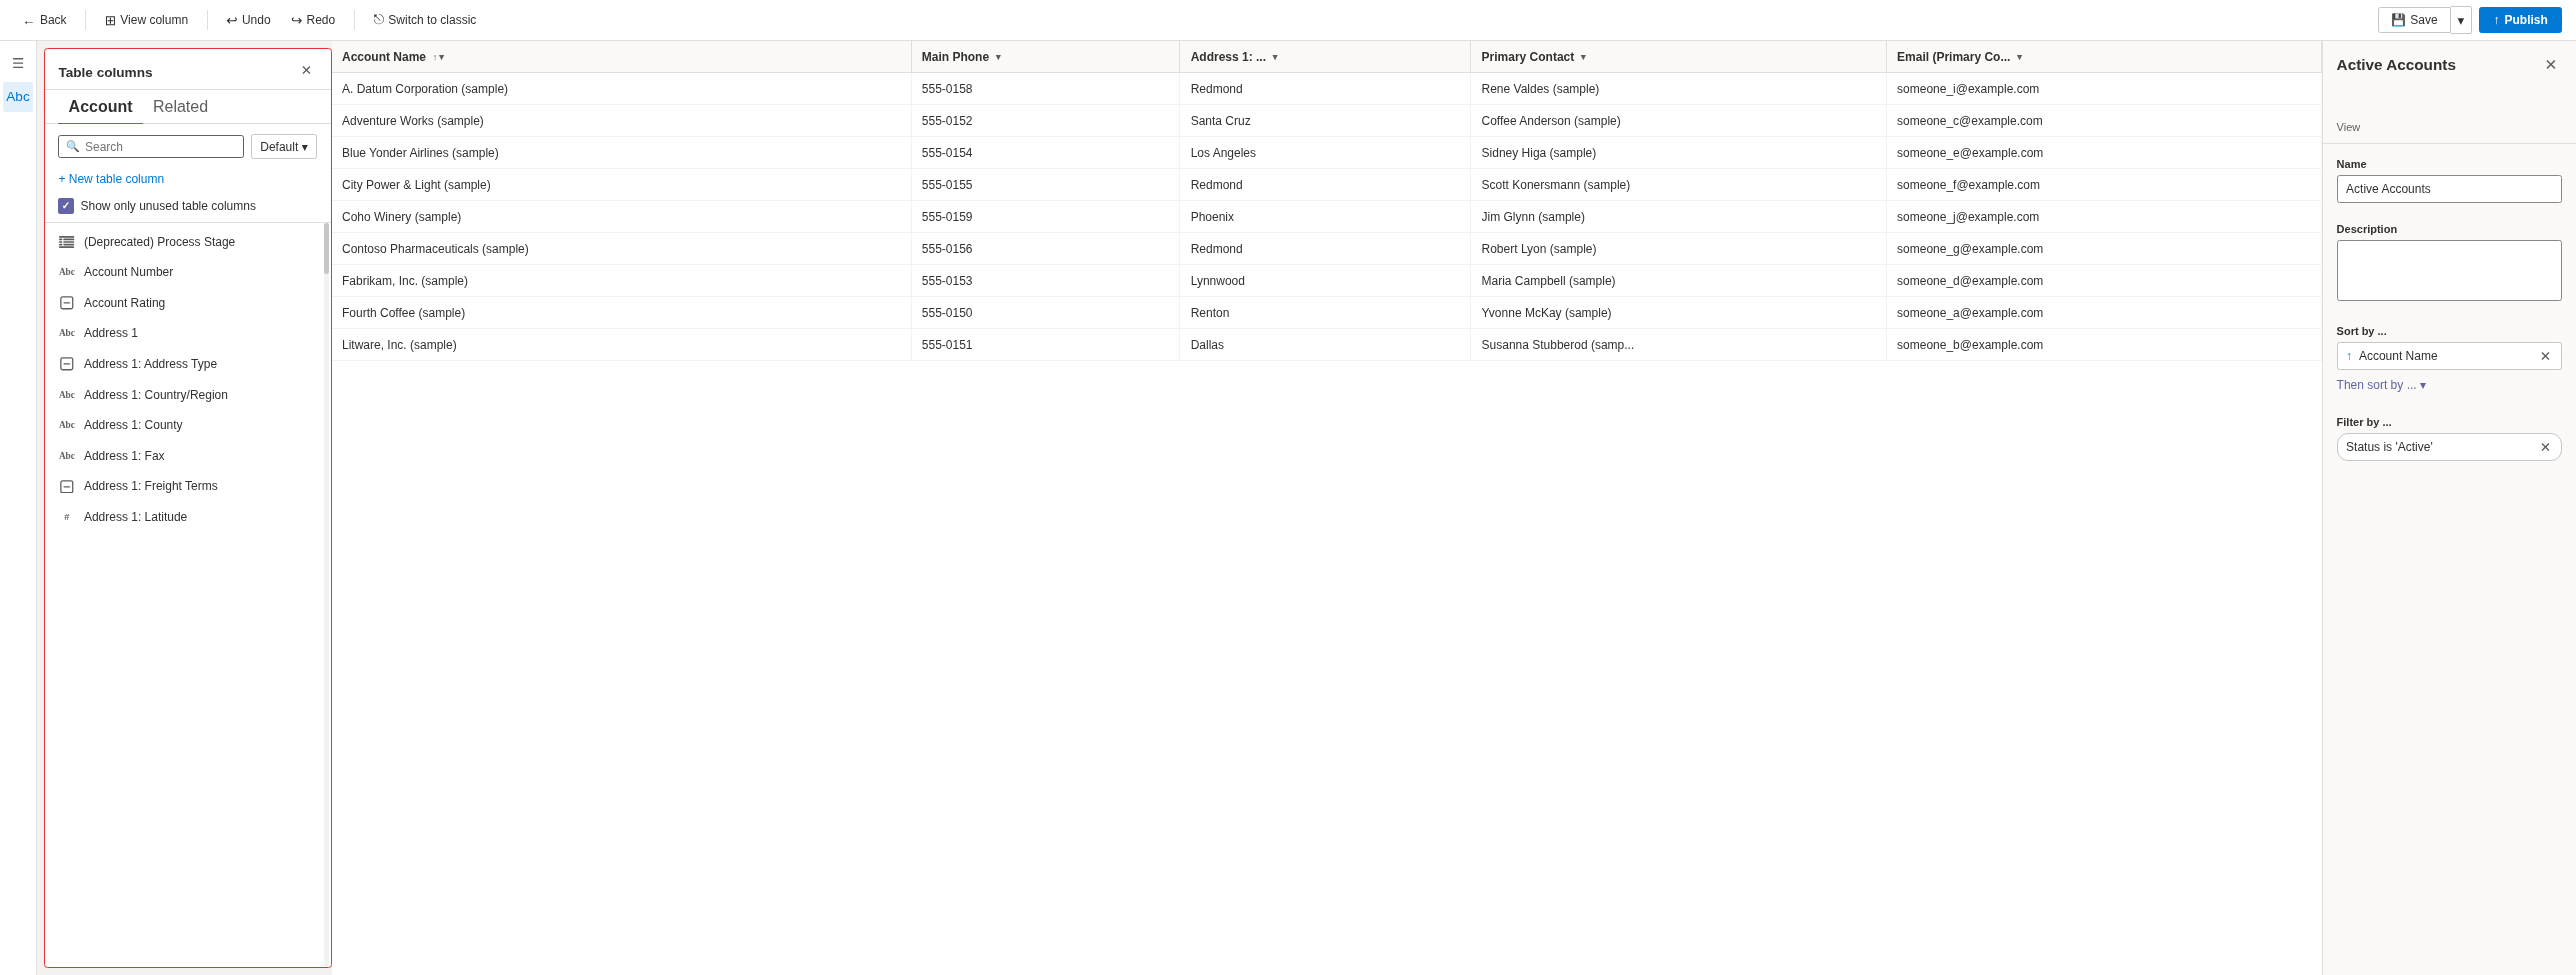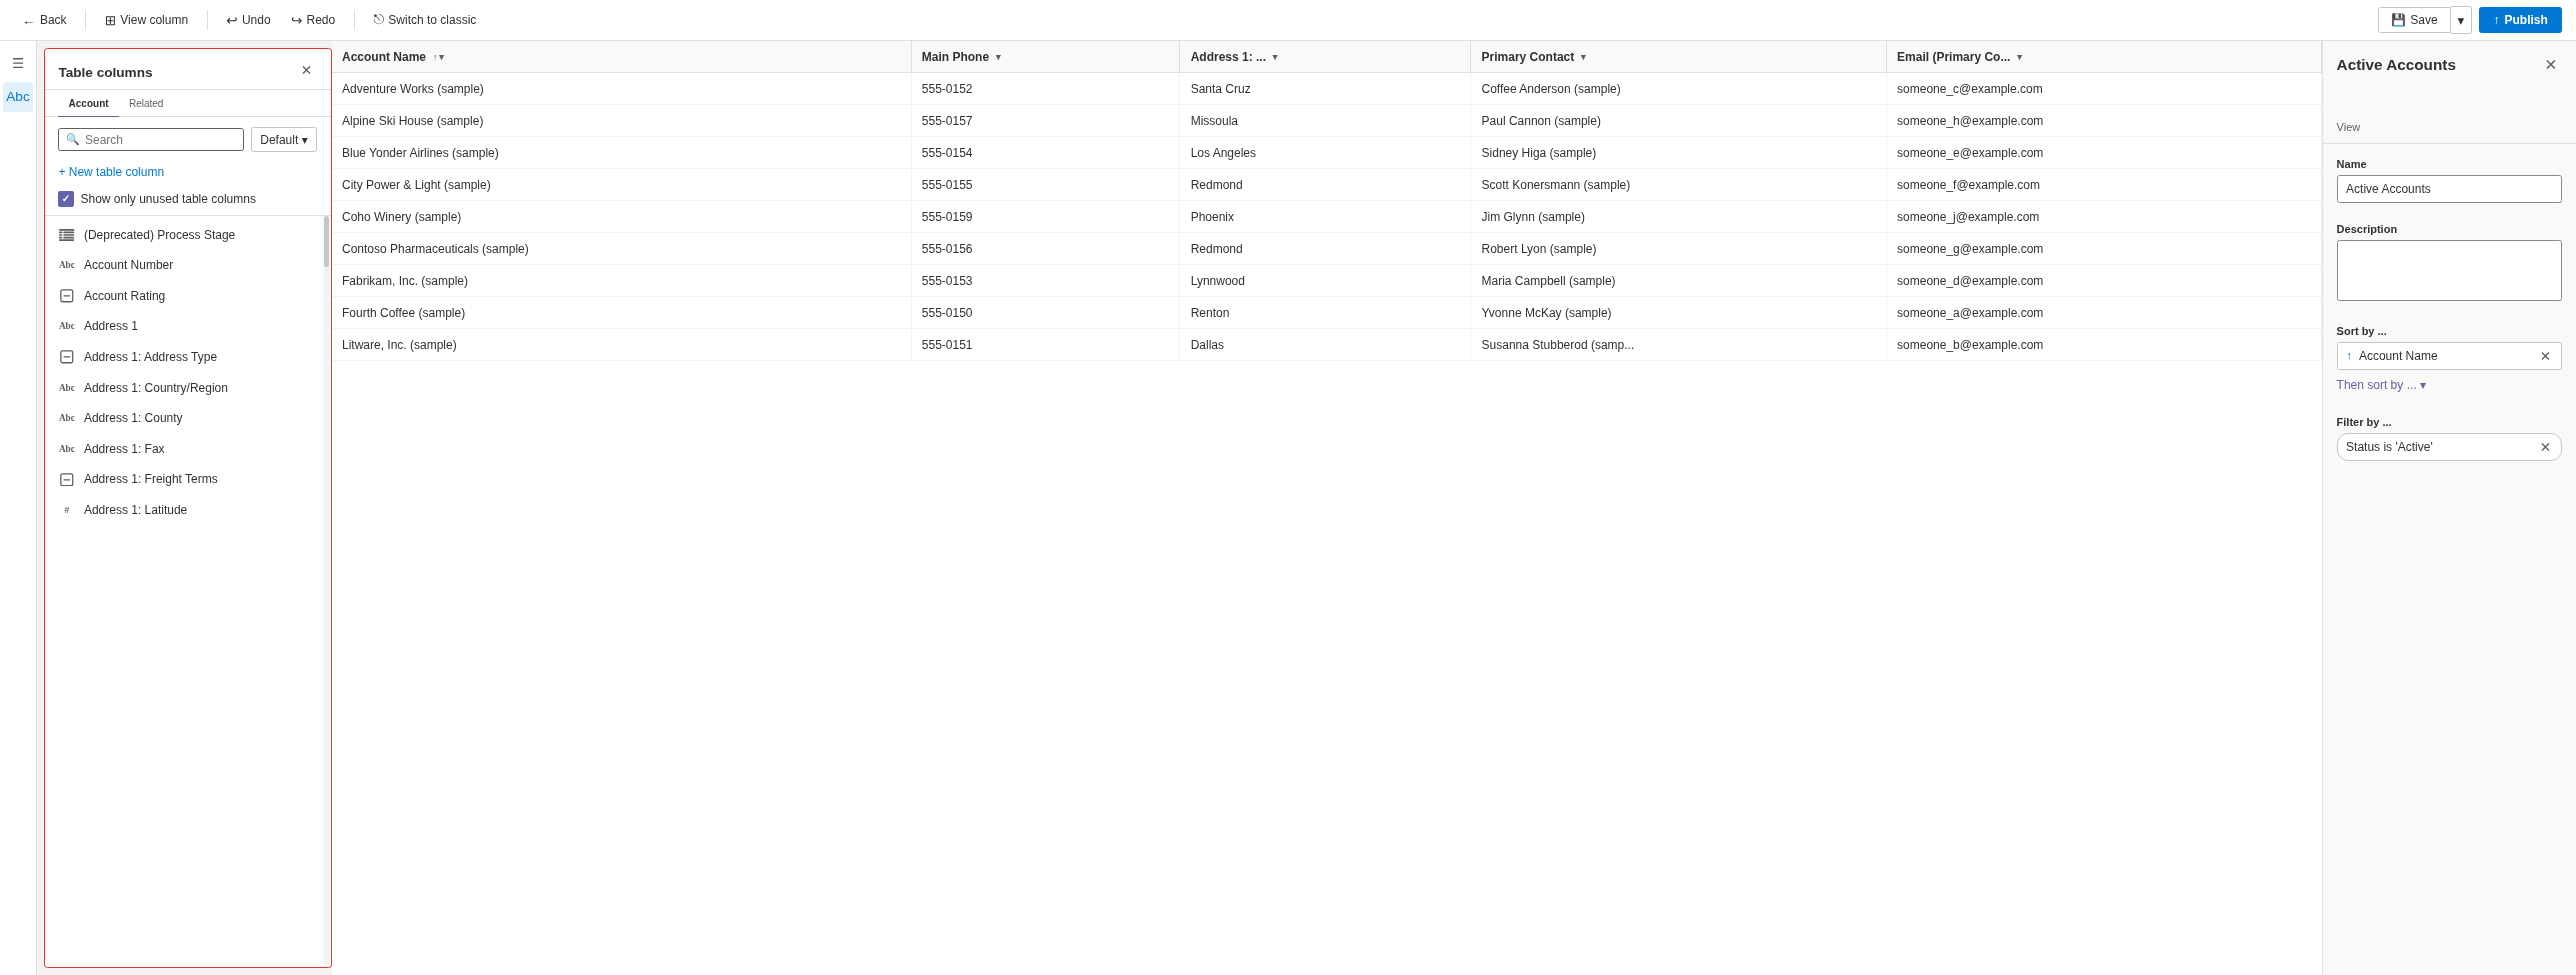--- a/index.html
+++ b/index.html
@@ -149,21 +149,21 @@
     .panel-tabs {
       display: flex;
       padding: 0 13.6px;
       border-bottom: 0.8px solid #e1dfdd;
     }
     .panel-tab {
       padding: 8.5px 10.2px 6.8px 10.2px;
       border: none;
       background: transparent;
       cursor: pointer;
-      font-size: 10px;
+      font-size: 16px;
       color: #605e5c;
       border-bottom: 1.7px solid transparent;
       margin-bottom: -0.8px;
     }
     .panel-tab.active {
       color: #323130;
       border-bottom: 1.7px solid #6264a7;
       font-weight: 600;
     }
 
@@ -702,33 +702,33 @@
               <div class="th-inner">
                 <span>Email (Primary Co...</span>
                 <span class="th-icons">
                   <span>▾</span>
                 </span>
               </div>
             </th>
           </tr>
         </thead>
         <tbody id="table-body">
+        <tr>
+      <td>A. Datum Corporation (sample)</td>
+      <td>555-0158</td>
+      <td>Redmond</td>
+      <td>Rene Valdes (sample)</td>
+      <td>someone_i@example.com</td>
+    </tr>
             <tr>
       <td>Adventure Works (sample)</td>
       <td>555-0152</td>
       <td>Santa Cruz</td>
       <td>Coffee Anderson (sample)</td>
       <td>someone_c@example.com</td>
-    </tr>
-            <tr>
-      <td>Alpine Ski House (sample)</td>
-      <td>555-0157</td>
-      <td>Missoula</td>
-      <td>Paul Cannon (sample)</td>
-      <td>someone_h@example.com</td>
     </tr>
             <tr>
       <td>Blue Yonder Airlines (sample)</td>
       <td>555-0154</td>
       <td>Los Angeles</td>
       <td>Sidney Higa (sample)</td>
       <td>someone_e@example.com</td>
     </tr>
             <tr>
       <td>City Power &amp; Light (sample)</td>

